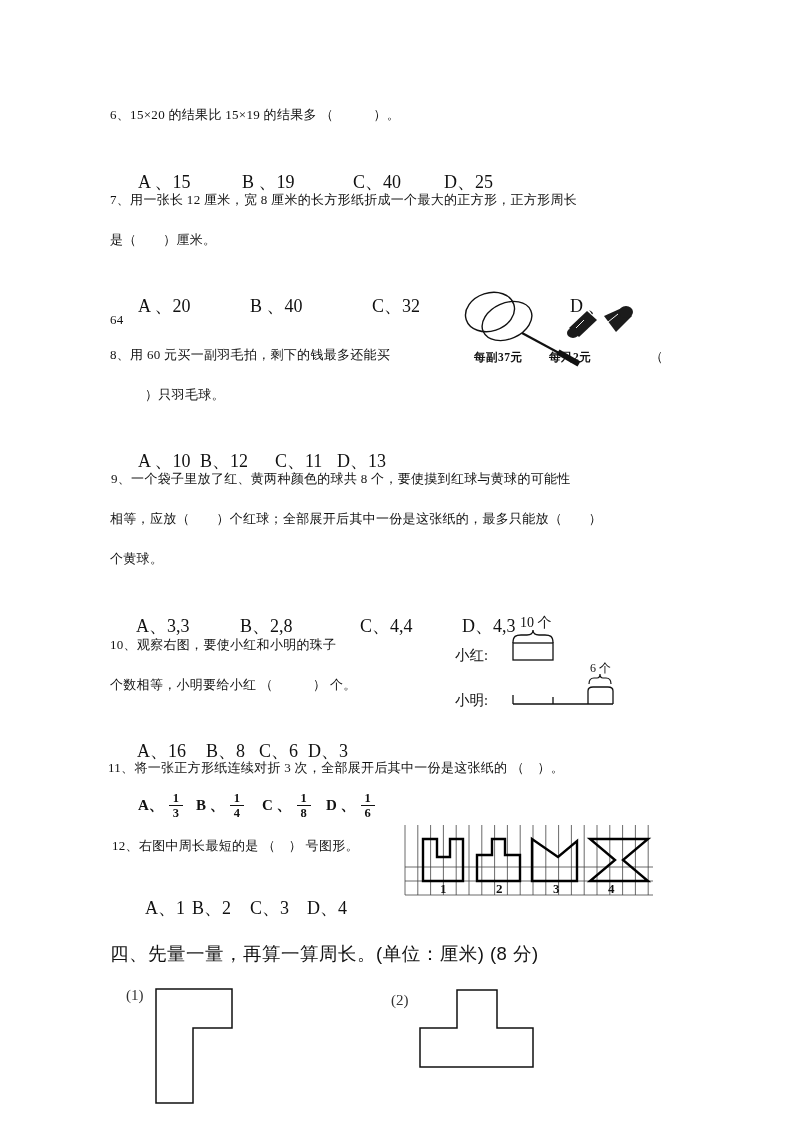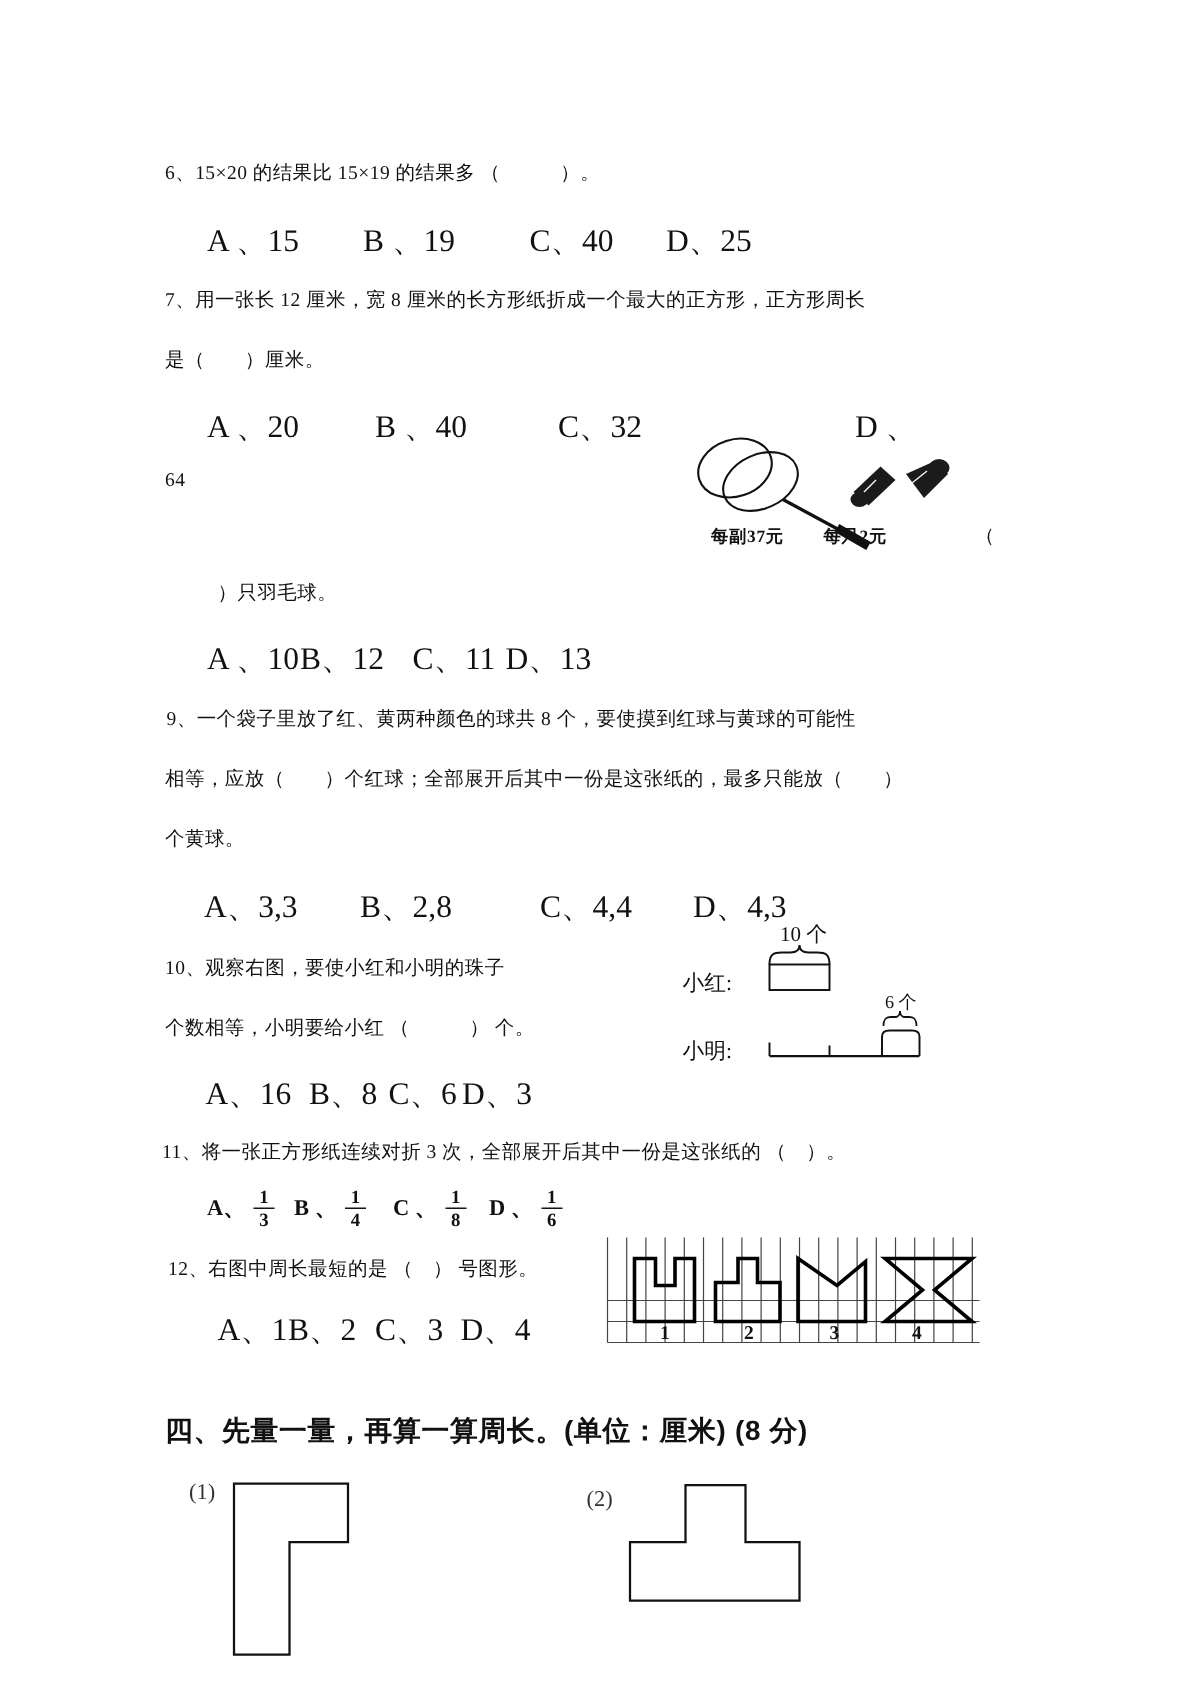--- a/index.html
+++ b/index.html
@@ -1,23 +1,23 @@
 <!DOCTYPE html>
 <html><head>
 <meta charset="utf-8">
 <style>
   html,body{margin:0;padding:0;background:#888;}
   .page{position:relative;width:793px;height:1122px;background:#ffffff;overflow:hidden;
         font-family:"Liberation Serif","DejaVu Serif",serif;color:#111;}
   .t{position:absolute;font-size:13px;letter-spacing:.3px;white-space:pre;line-height:22px;}
   .row{position:absolute;left:0;width:793px;height:24px;}
-  .opt{position:absolute;font-size:21px;white-space:pre;}
+  .opt{position:absolute;font-size:18px;white-space:pre;margin-top:24px;}
   .small{position:absolute;font-size:11.5px;font-weight:bold;letter-spacing:.5px;}
   .fig-label{position:absolute;font-size:15px;color:#333;}
-  .sec{position:absolute;font-weight:700;font-size:18.5px;letter-spacing:.5px;
+  .sec{position:absolute;font-weight:400;font-size:18.5px;letter-spacing:.5px;
        font-family:"Liberation Sans","DejaVu Sans",sans-serif;}
   .fraci{position:absolute;display:flex;align-items:center;gap:5px;font-weight:700;font-size:15px;}
   .frac{display:inline-block;text-align:center;font-size:12.5px;line-height:1.15;font-weight:700;}
   .frac .n{display:block;border-bottom:1.4px solid #111;padding:0 4px;}
   .frac .d{display:block;}
   svg{position:absolute;overflow:visible;}
   svg text{font-family:"Liberation Serif","DejaVu Serif",serif;fill:#111;}
 </style>
 </head>
 <body>
@@ -53,20 +53,21 @@
     <ellipse cx="7" cy="29" rx="6" ry="5" fill="#1b1b1b"></ellipse>
     <path d="M38,12 L58,3 L66,12 L50,28 Z" fill="#1b1b1b"></path>
     <ellipse cx="60" cy="8" rx="7" ry="6" fill="#1b1b1b"></ellipse>
     <path d="M42,18 L52,10" stroke="#f5f5f5" stroke-width="1"></path>
     <path d="M10,24 L18,16" stroke="#f5f5f5" stroke-width="1"></path>
   </svg>
   <span class="small" style="left:474px;top:350px">每副37元</span>
   <span class="small" style="left:549px;top:350px">每只2元</span>
   <div class="t" style="left:650px;top:346px">（</div>
 
+  <div class="t" style="left:110px;top:344px">8、用 60 元买一副羽毛拍，剩下的钱最多还能买</div>
   <div class="t" style="left:145px;top:384px">）只羽毛球。</div>
   <div class="row" style="top:425px">
     <span class="opt" style="left:138px">A 、10</span>
     <span class="opt" style="left:200px">B、12</span>
     <span class="opt" style="left:275px">C、11</span>
     <span class="opt" style="left:337px">D、13</span>
   </div>
 
   <div class="t" style="left:111px;top:468px">9、一个袋子里放了红、黄两种颜色的球共 8 个，要使摸到红球与黄球的可能性</div>
   <div class="t" style="left:110px;top:508px">相等，应放（　　）个红球；全部展开后其中一份是这张纸的，最多只能放（　　）</div>

